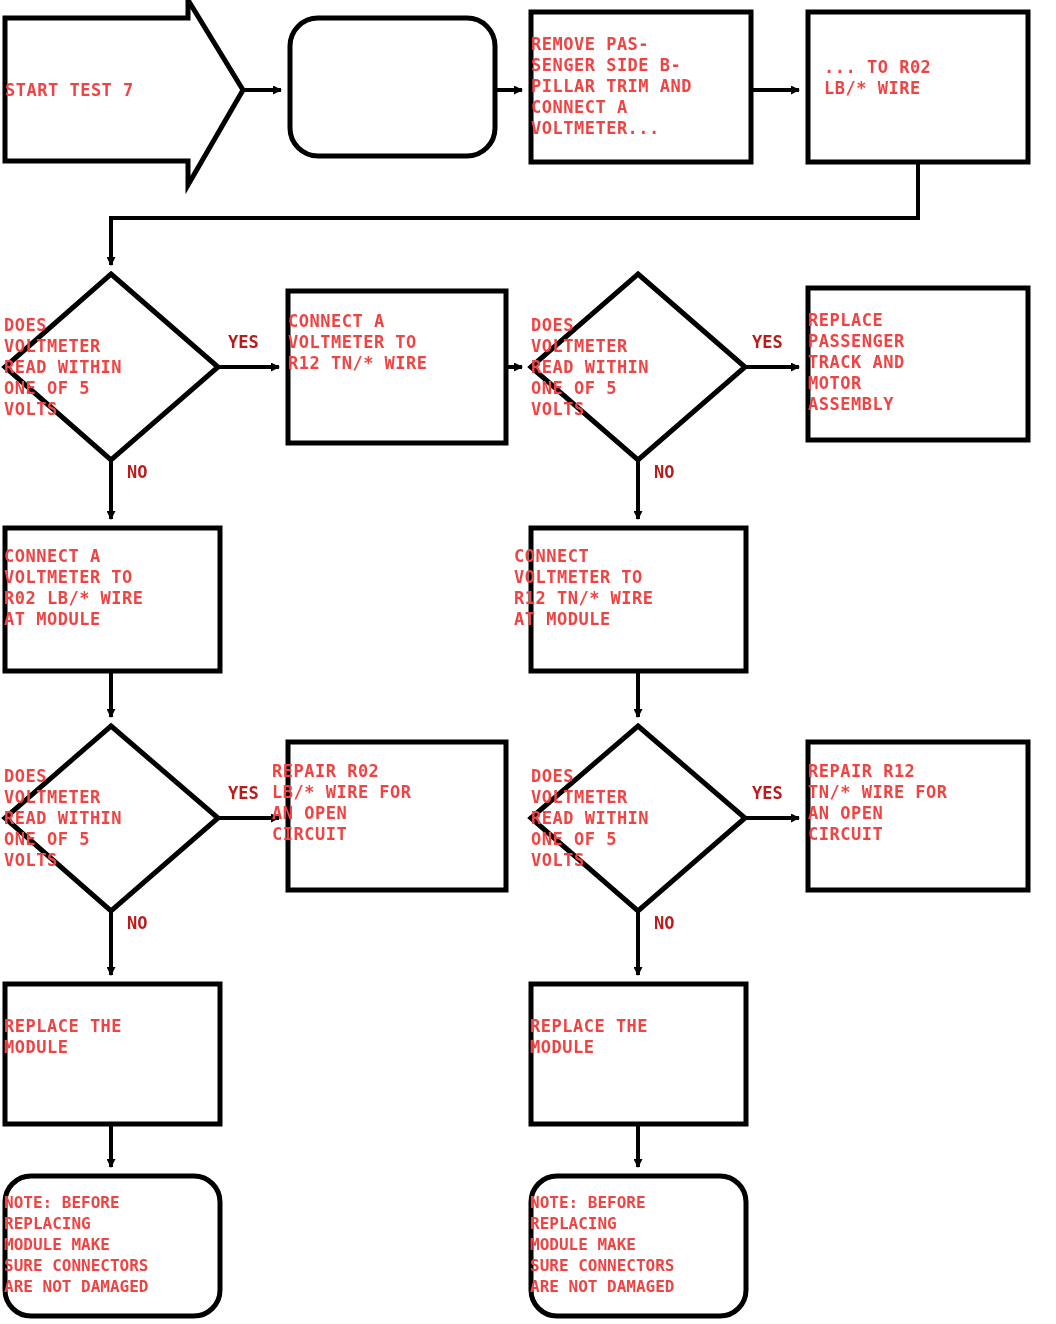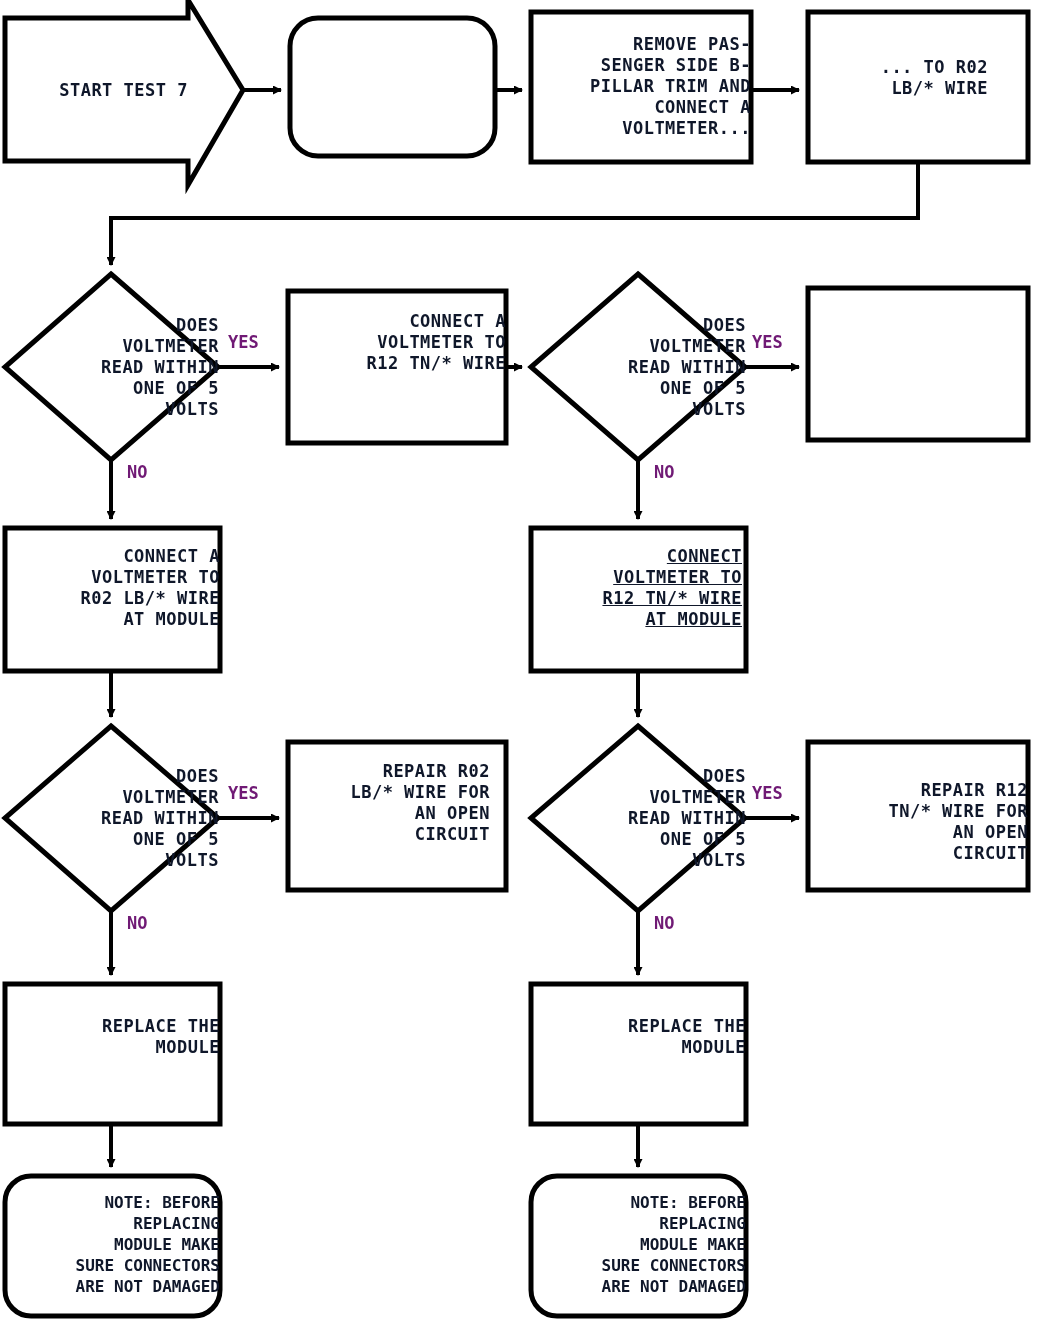--- a/index.html
+++ b/index.html
@@ -30,36 +30,36 @@
   }
   .conn {
     stroke: #000000;
     stroke-width: 4;
     fill: none;
     stroke-linecap: butt;
     stroke-linejoin: miter;
   }
   .node-text {
     position: absolute;
-    text-align: right;
+    text-align: left;
     font-family: "DejaVu Sans Mono", "Liberation Mono", monospace;
     font-weight: bold;
     font-size: 17px;
     line-height: 21px;
     letter-spacing: 0.5px;
-    color: #0f172a;
+    color: #ef4444;
     white-space: pre;
     pointer-events: none;
   }
   .edge-label {
     position: absolute;
     font-family: "DejaVu Sans Mono", "Liberation Mono", monospace;
     font-weight: bold;
     font-size: 17px;
-    color: #701a75;
+    color: #b91c1c;
     white-space: pre;
   }
 </style>
 </head>
 <body>
 
 <div id="flow-root">
 
   <svg class="flow-canvas" viewBox="0 0 1056 1324">
     <defs>
@@ -141,46 +141,51 @@
 
   <div class="node-text" style="left:5px; top:80px; width:183px;">START TEST 7</div>
 
 
   <div class="node-text" style="left:531px; top:34px; width:220px;">REMOVE PAS-
 SENGER SIDE B-
 PILLAR TRIM AND
 CONNECT A
 VOLTMETER...</div>
 
-  <div class="node-text" style="left:768px; top:57px; width:220px;">... TO R02
+  <div class="node-text" style="left:824px; top:57px; width:220px;">... TO R02
 LB/* WIRE</div>
 
   <div class="node-text" style="left:4px; top:315px; width:215px;">DOES
 VOLTMETER
 READ WITHIN
 ONE OF 5
 VOLTS</div>
 
   <div class="node-text" style="left:288px; top:311px; width:218px;">CONNECT A
 VOLTMETER TO
 R12 TN/* WIRE</div>
 
   <div class="node-text" style="left:531px; top:315px; width:215px;">DOES
 VOLTMETER
 READ WITHIN
 ONE OF 5
 VOLTS</div>
 
+  <div class="node-text" style="left:808px; top:310px; width:220px;">REPLACE
+PASSENGER
+TRACK AND
+MOTOR
+ASSEMBLY</div>
 
   <div class="node-text" style="left:4px; top:546px; width:216px;">CONNECT A
 VOLTMETER TO
 R02 LB/* WIRE
 AT MODULE</div>
 
-  <div class="node-text" style="left:526px; top:546px; width:216px;text-decoration:underline;">CONNECT
+  <div class="node-text" style="left:514px; top:546px; width:216px;">CONNECT
 VOLTMETER TO
 R12 TN/* WIRE
 AT MODULE</div>
 
   <div class="node-text" style="left:4px; top:766px; width:215px;">DOES
 VOLTMETER
 READ WITHIN
 ONE OF 5
 VOLTS</div>
 
@@ -188,21 +193,21 @@
 LB/* WIRE FOR
 AN OPEN
 CIRCUIT</div>
 
   <div class="node-text" style="left:531px; top:766px; width:215px;">DOES
 VOLTMETER
 READ WITHIN
 ONE OF 5
 VOLTS</div>
 
-  <div class="node-text" style="left:808px; top:761px; width:220px;margin-top:19px;">REPAIR R12
+  <div class="node-text" style="left:808px; top:761px; width:220px;">REPAIR R12
 TN/* WIRE FOR
 AN OPEN
 CIRCUIT</div>
 
   <div class="node-text" style="left:4px; top:1016px; width:216px;">REPLACE THE
 MODULE</div>
 
   <div class="node-text" style="left:530px; top:1016px; width:216px;">REPLACE THE
 MODULE</div>
 

